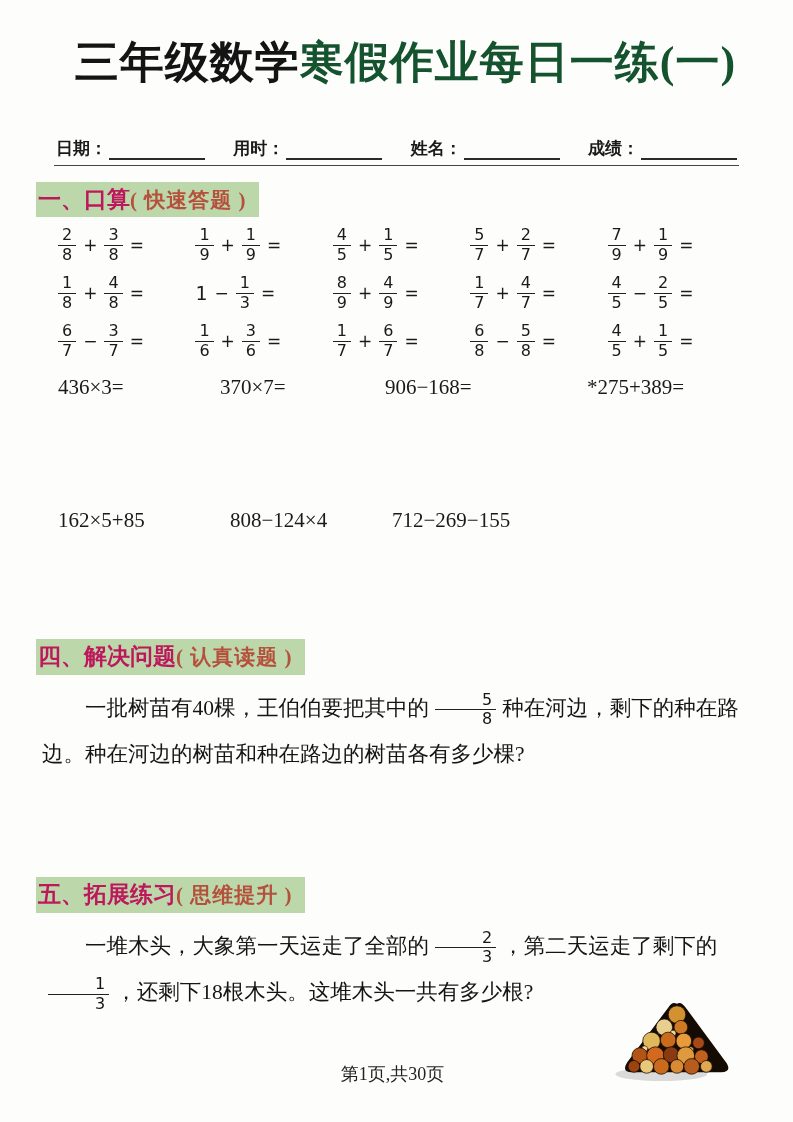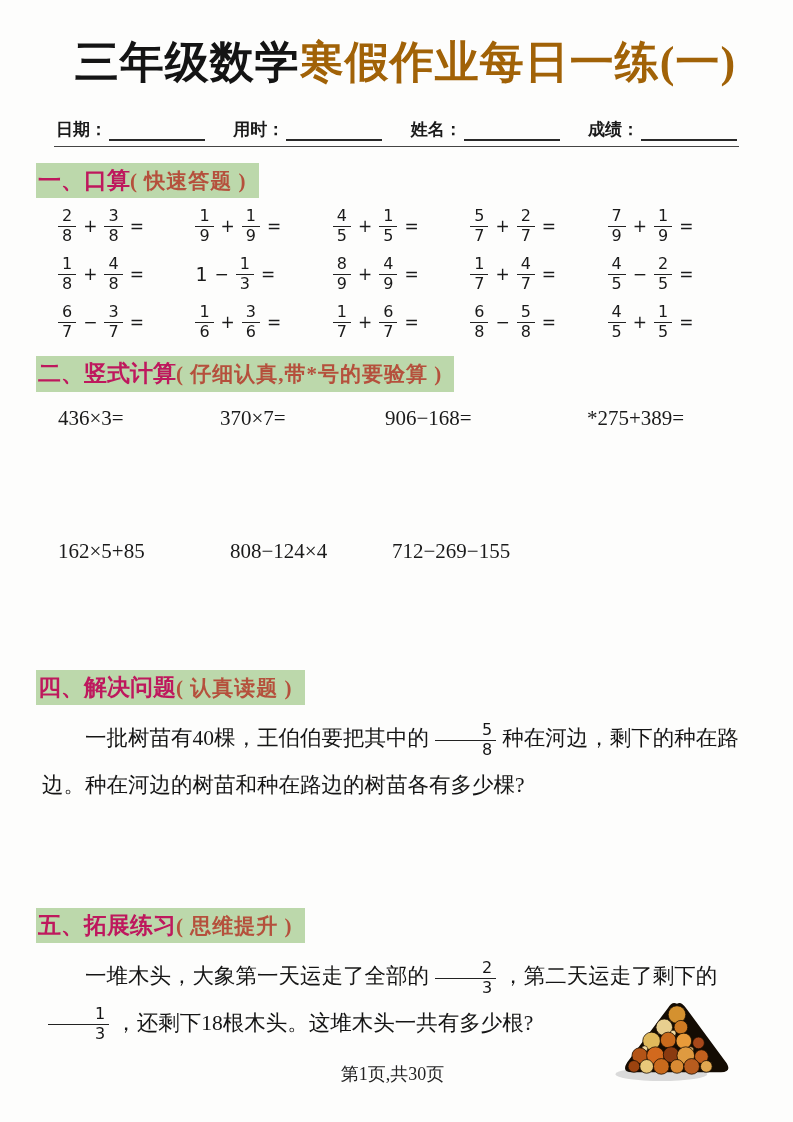--- a/index.html
+++ b/index.html
@@ -18,25 +18,25 @@
   .title {
     margin-top: 38px;
     text-align: center;
     font-size: 44px;
     font-weight: 900;
     letter-spacing: 1px;
     line-height: 1.15;
     white-space: nowrap;
   }
   .t-black { color: #141414; margin-left: 18px; }
-  .t-red   { color: #a16207; }
+  .t-red   { color: #14532d; }
 
   
   .fields {
-    margin-top: 29px;
+    margin-top: 48px;
     display: flex;
     justify-content: space-between;
     padding: 0 14px;
     font-family: "Liberation Sans", "DejaVu Sans", sans-serif;
     font-weight: bold;
     font-size: 17px;
   }
   .field { display: flex; align-items: flex-end; }
   .f-blank {
     display: inline-block;
@@ -355,23 +355,20 @@
         </span>
         <span class="op">+</span>
         <span class="frac">
           <span class="num">1</span>
           <span class="den">5</span>
         </span>
         <span class="eq">=</span>
       </div>
     </div>
 
-  <div>
-    <div class="sec-head mt-s2"><span class="sec-title">二、竖式计算</span><span class="sec-hint">( 仔细认真,带*号的要验算 )</span></div>
-  </div>
   <div class="calc-row written">
     <span class="calc-item">436×3=</span>
     <span class="calc-item">370×7=</span>
     <span class="calc-item">906−168=</span>
     <span class="calc-item indent">*275+389=</span>
   </div>
   <div class="ws-2"></div>
 
   <div class="calc-row stepwise">
     <span class="calc-item">162×5+85</span>

